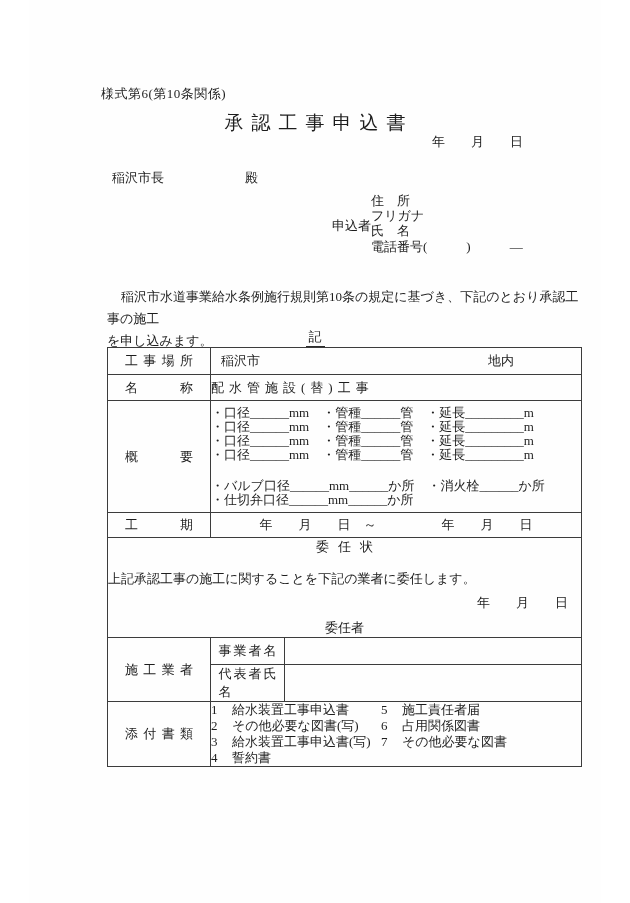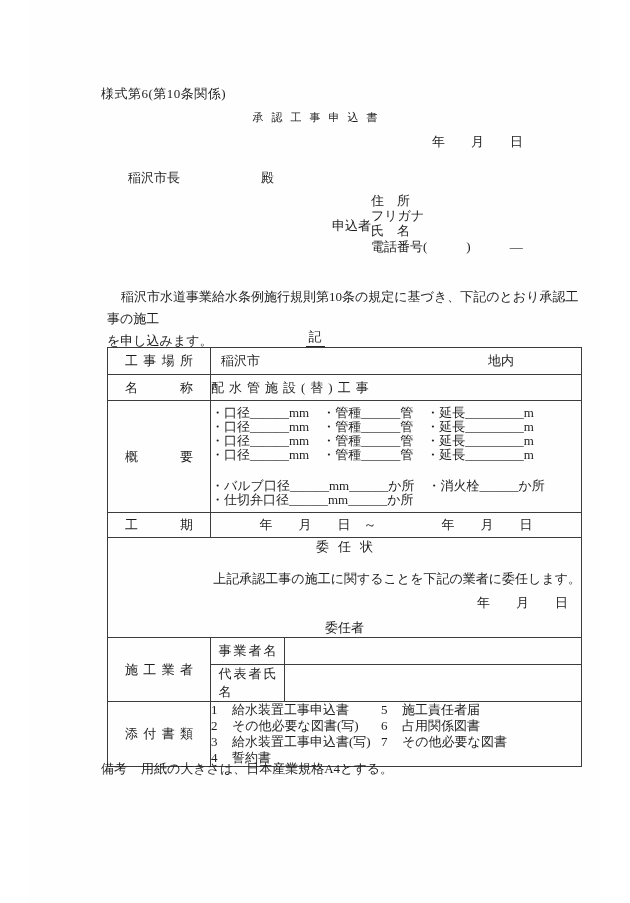--- a/index.html
+++ b/index.html
@@ -11,25 +11,25 @@
     margin: 0 auto;
     background: #fefefe;
     color: #1d1d1d;
     font-family: "Liberation Serif", "DejaVu Serif", serif;
     font-size: 13px;
     overflow: hidden;
   }
   .form-ref { position: absolute; left: 72px; top: 85px; letter-spacing: 0.5px; }
   .doc-title {
     position: absolute; left: 0; top: 110px; width: 100%;
-    text-align: center; font-size: 11px; font-weight: normal;
+    text-align: center; font-size: 19px; font-weight: normal;
     letter-spacing: 8px; margin: 0; text-indent: 8px;
   }
   .date-line-top { position: absolute; right: 78px; top: 133px; }
-  .addressee { position: absolute; left: 99px; top: 169px; }
+  .addressee { position: absolute; left: 83px; top: 169px; }
   .addressee .dono { margin-left: 81px; }
 
   .applicant { position: absolute; left: 303px; top: 194px; }
   .applicant-label { position: absolute; left: 0; top: 23px; }
   .applicant-fields { margin-left: 39px; }
   .applicant-fields .f-row { line-height: 14px; margin-bottom: 1px; }
   .f-address { margin-bottom: 13px; }
   .f-phone { margin-top: 2px; }
 
   .paragraph { position: absolute; left: 78px; top: 286px; width: 476px; line-height: 22px; }
@@ -59,21 +59,21 @@
 
   .site-cell { display: flex; justify-content: space-between; padding: 0 67px 0 10px; align-items: center; }
   .name-cell { padding-left: 10px; letter-spacing: 5px; }
   .summary-cell { padding: 5px 0 5px 9px; }
   .summary-cell .s-line { line-height: 14px; white-space: pre; }
   .summary-cell .s-gap { margin-top: 17px; }
   .period-cell { text-align: center; white-space: pre; }
 
   .deleg-cell { padding-top: 11px; }
   .dg-title { text-align: center; letter-spacing: 9px; text-indent: 9px; }
-  .dg-body { text-align: right; margin-top: 14px; }
+  .dg-body { text-align: left; margin-top: 14px; }
   .dg-date { text-align: right; padding-right: 13px; margin-top: 6px; }
   .dg-signer { text-align: center; margin-top: 7px; }
 
   .attach-cell { padding: 5px 0 5px 9px; }
   .attach-cols { display: flex; }
   .att-col-left { width: 170px; }
   .att-item { display: flex; line-height: 16px; }
   .att-no { width: 21px; flex: 0 0 21px; }
 
   .remarks { position: absolute; left: 72px; top: 760px; }
@@ -223,17 +223,14 @@
               <span class="att-no">7</span>
               <span>その他必要な図書</span>
             </div>
           </div>
         </div>
       </td>
     </tr>
   </tbody>
     </table>
 
-  <div class="remarks">
-    <span>備考</span><span class="rm-text">用紙の大きさは、日本産業規格A4とする。</span>
-  </div>
 
 </div>
 
 </body></html>

